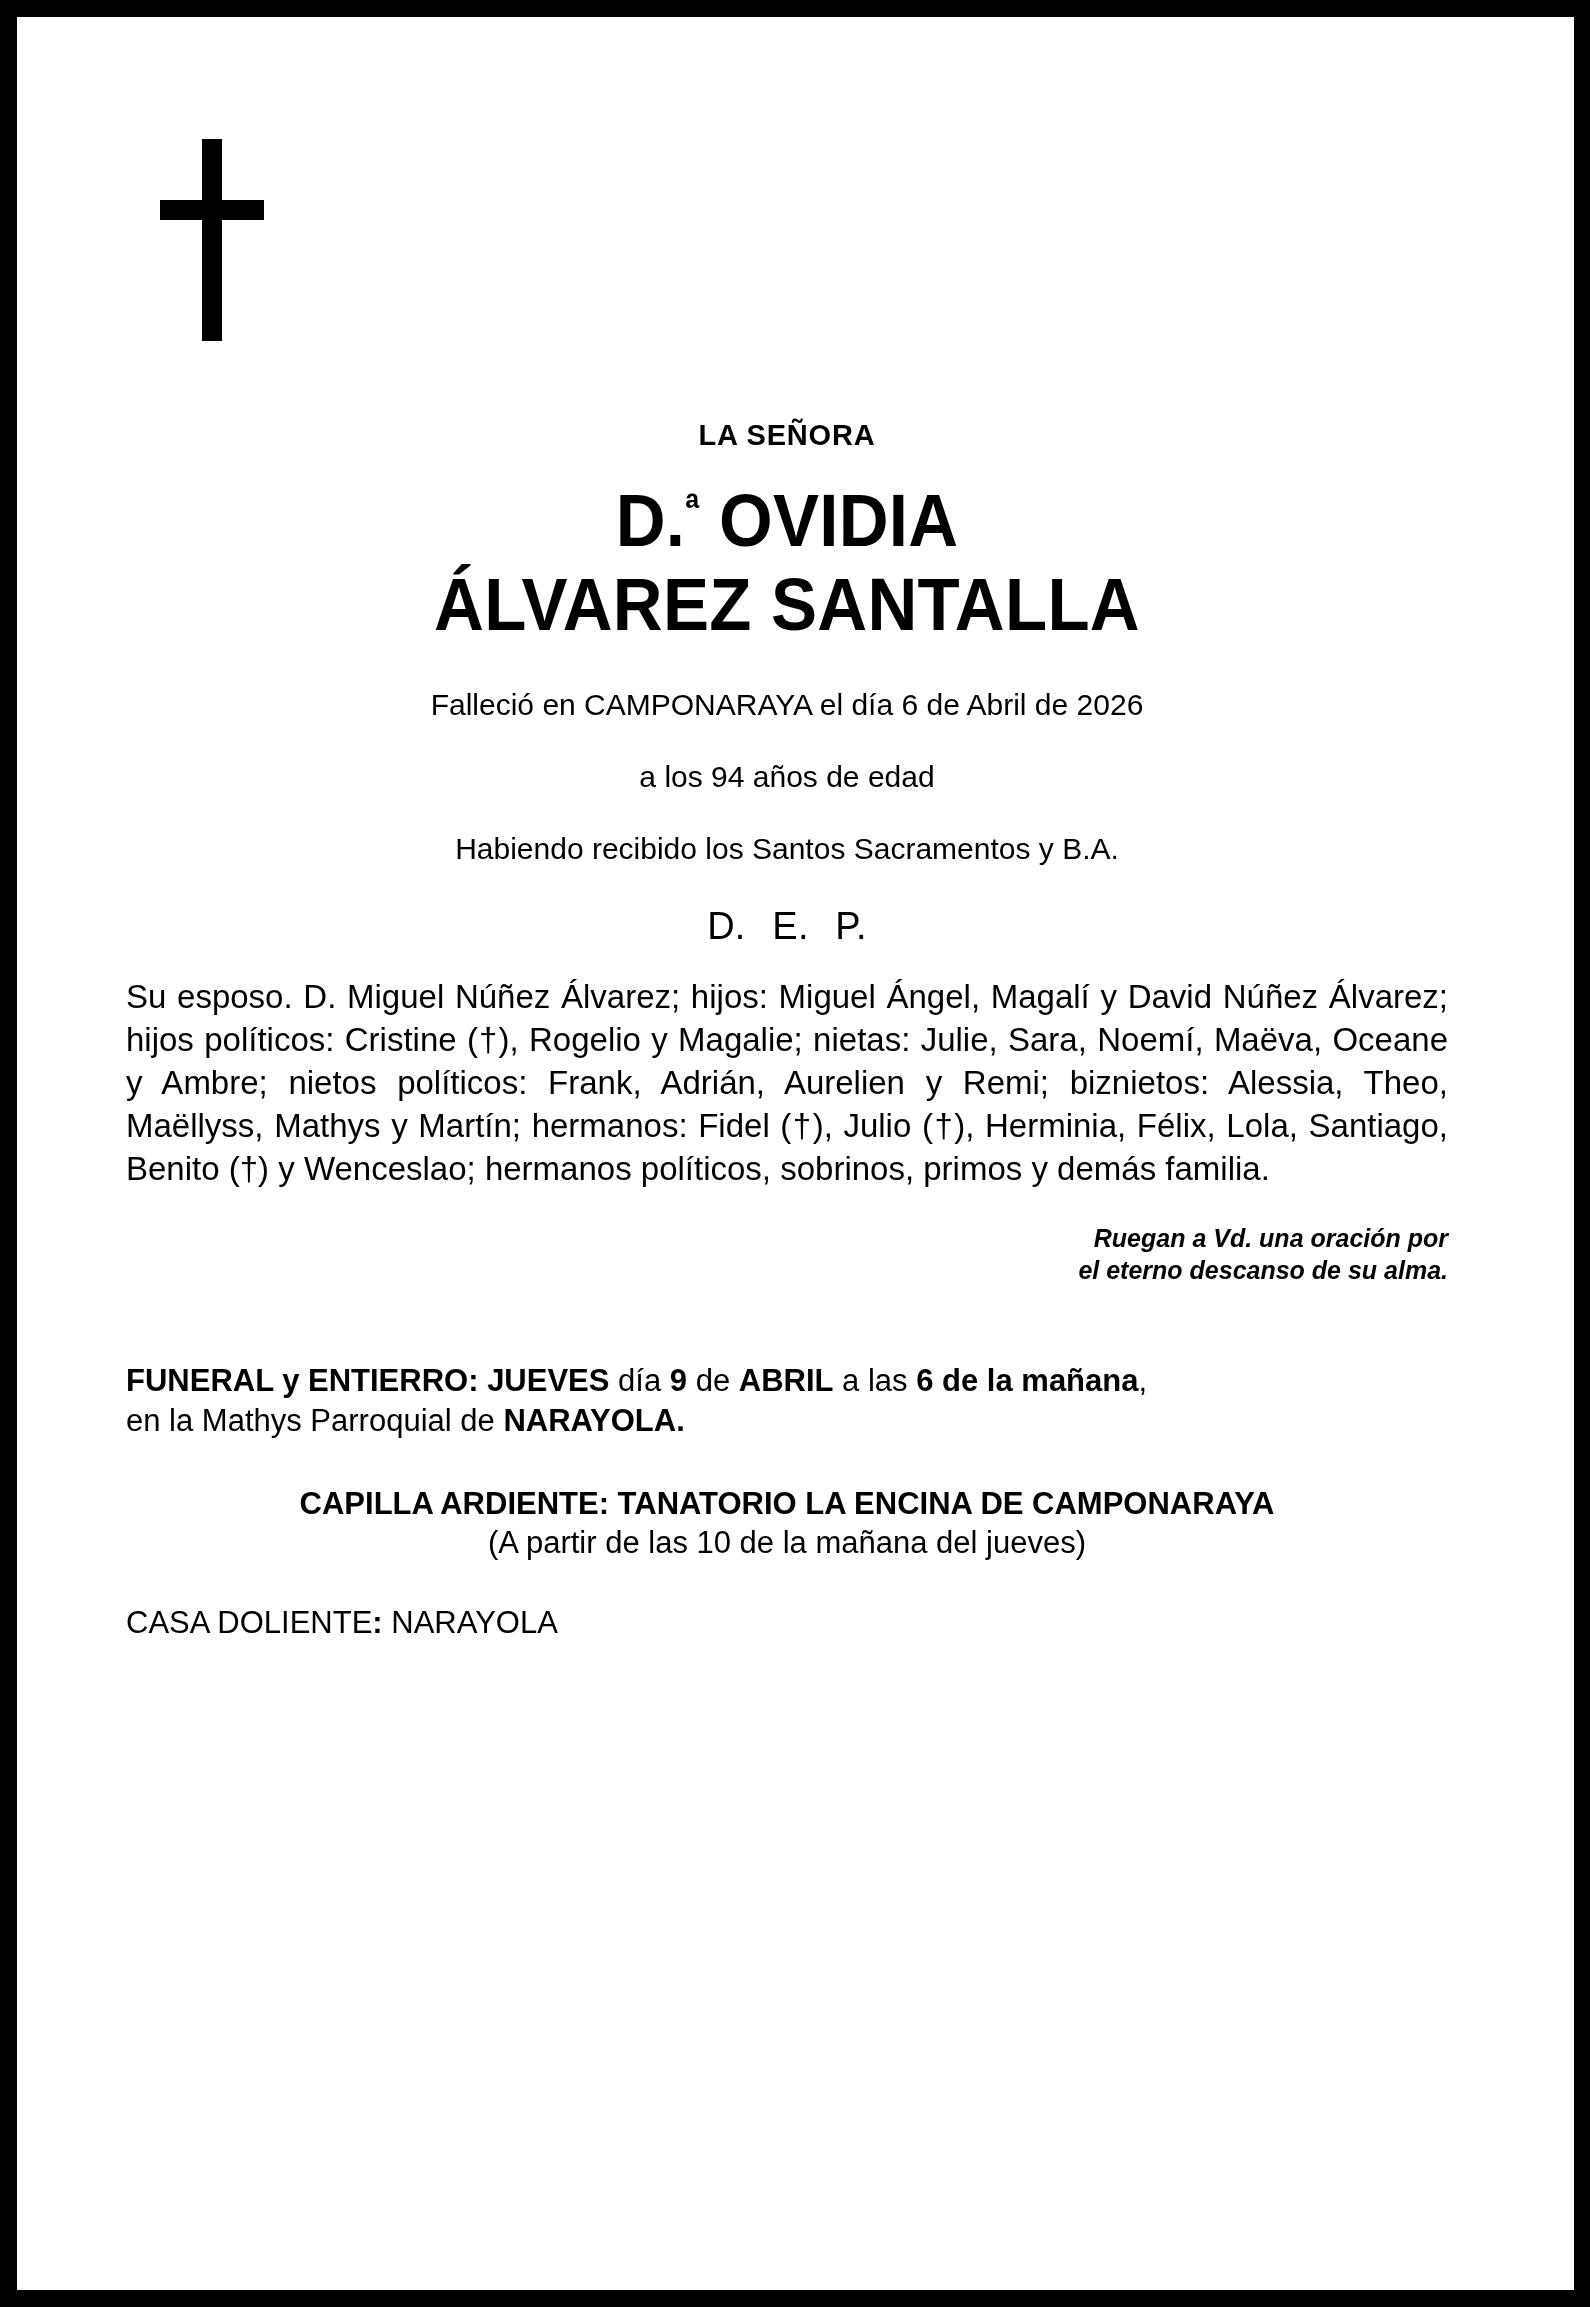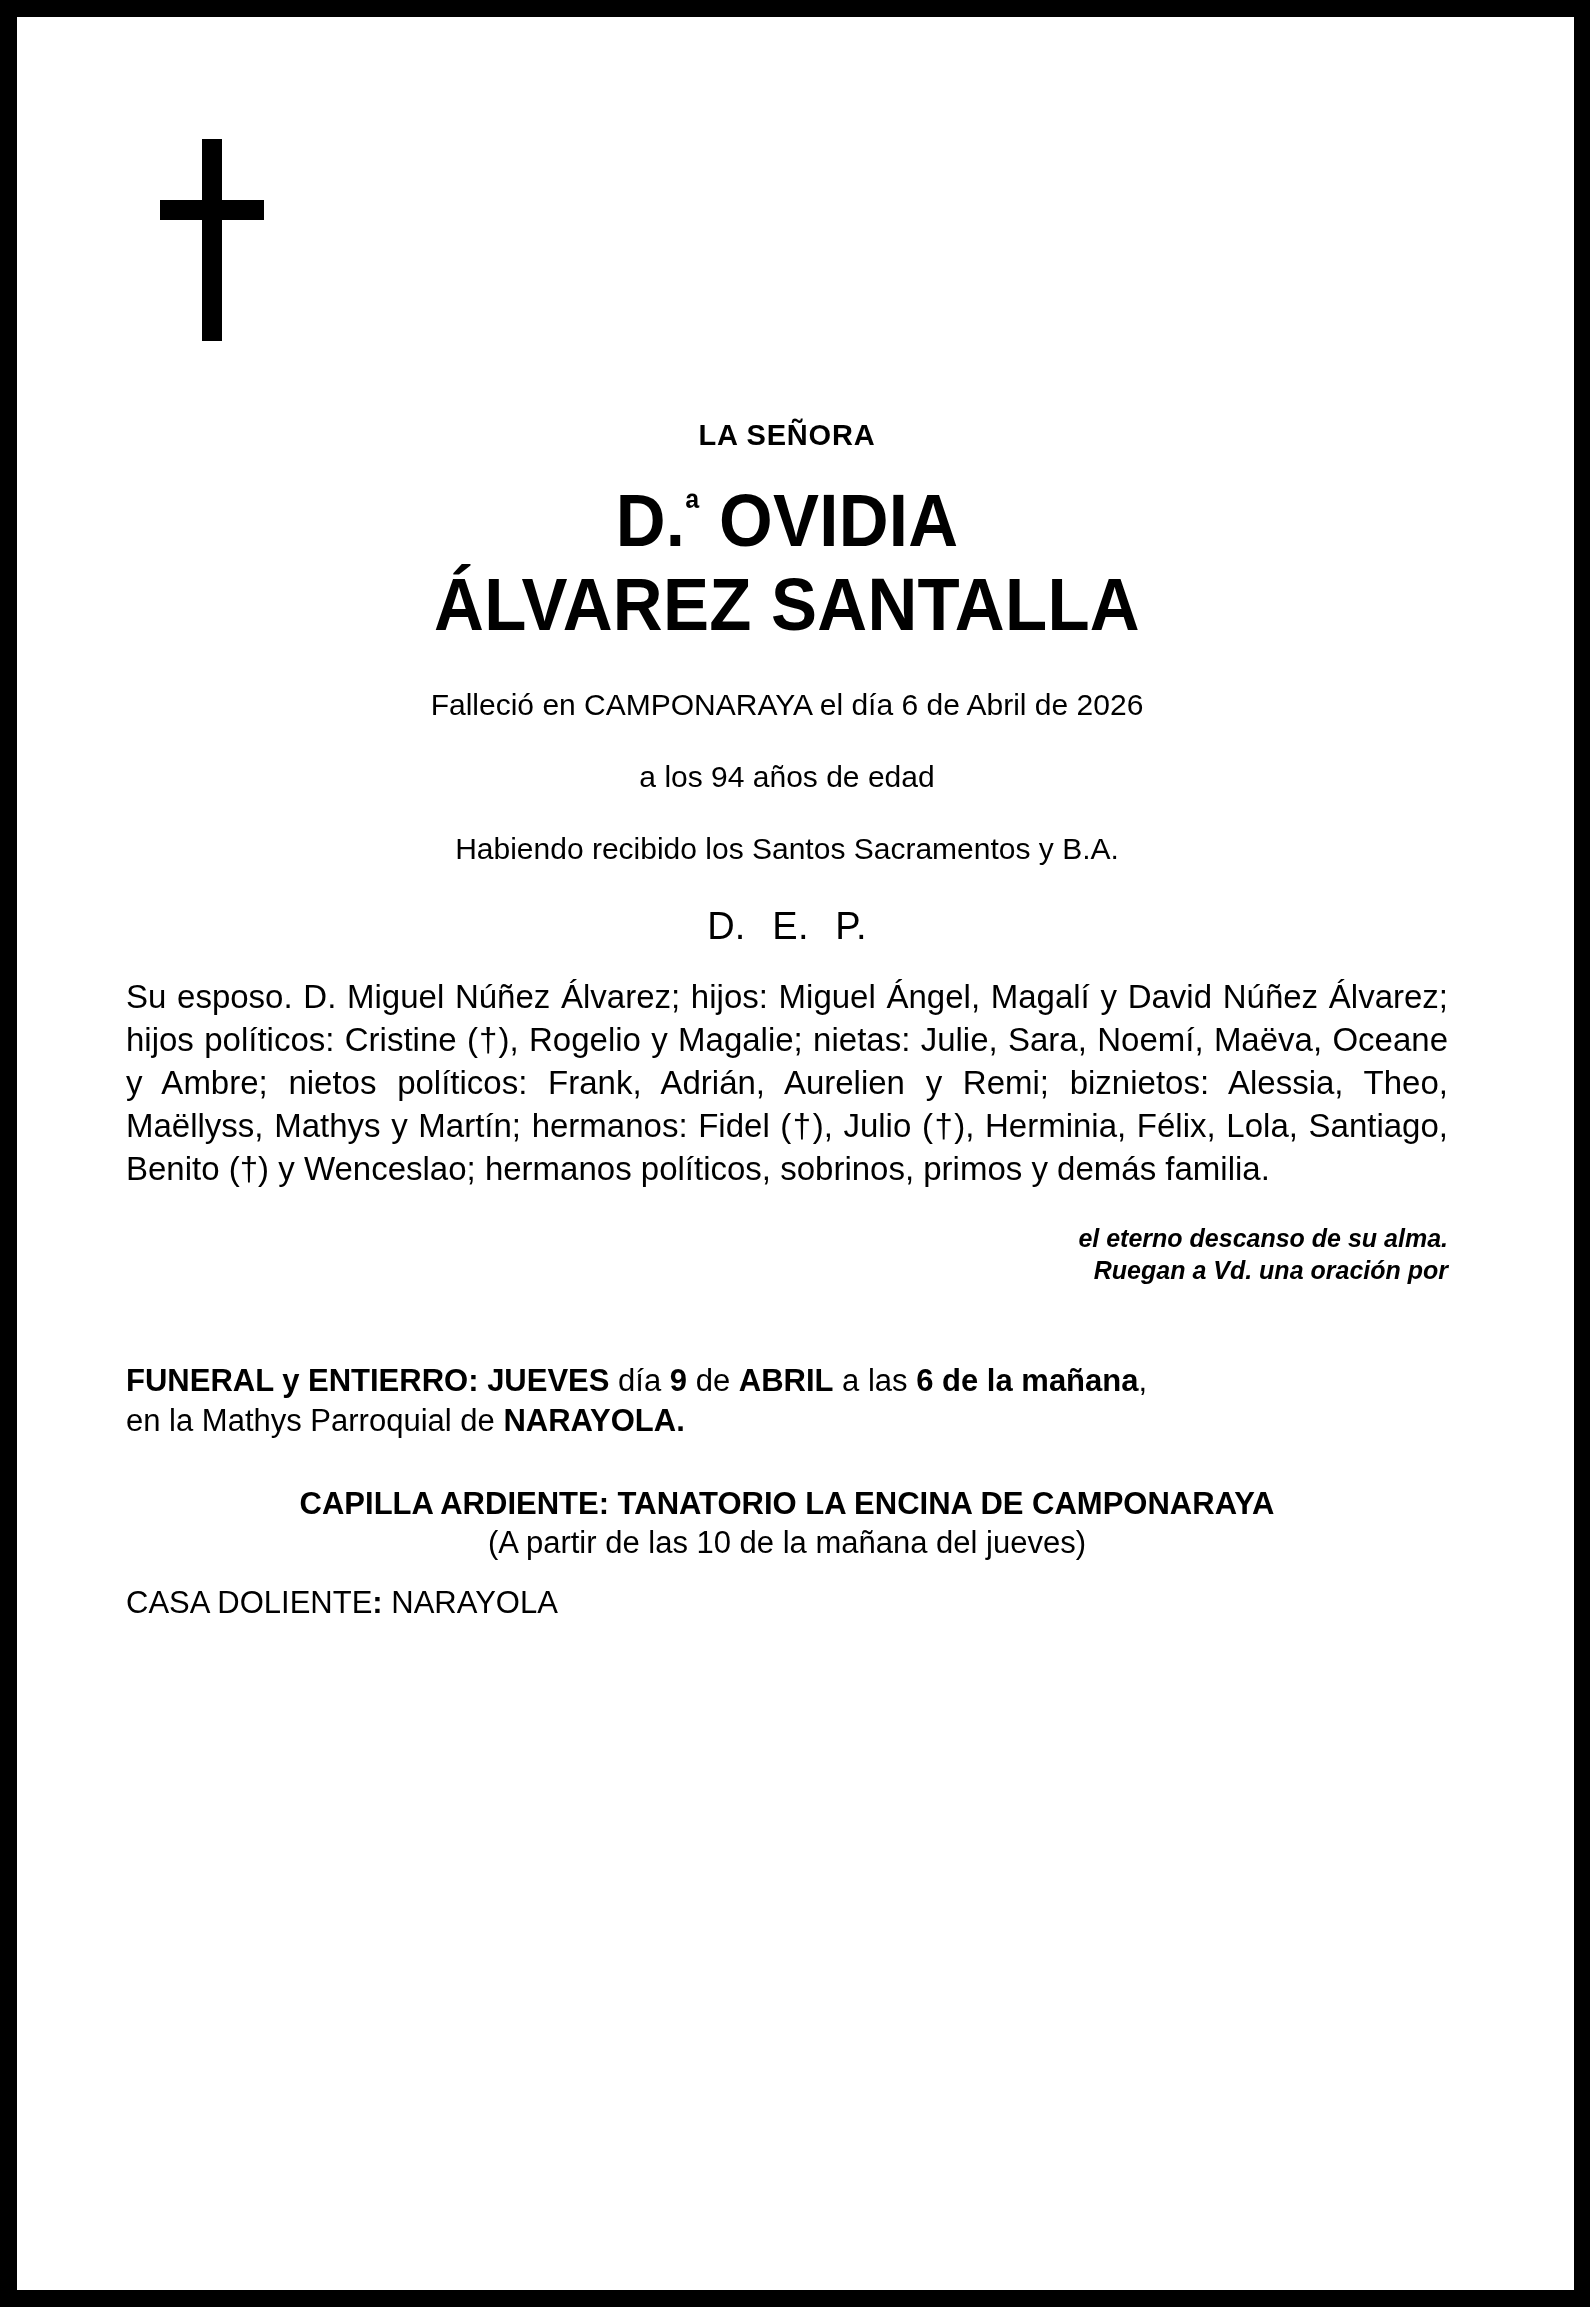--- a/index.html
+++ b/index.html
@@ -142,21 +142,21 @@
 
   .chapel-block {
     margin-top: 43px;
     font-size: 31px;
     line-height: 1.28;
     text-align: center;
   }
   .chapel-block b { font-weight: bold; }
 
   .house-block {
-    margin-top: 20px;
+    margin-top: 40px;
     font-size: 31px;
     line-height: 1.28;
   }
   .house-block b { font-weight: bold; }
 </style>
 </head>
 <body>
 
 <div id="notice">
   <div class="inner">
@@ -179,22 +179,22 @@
 
       <div class="meta-line m2"><span>a los </span><b>94</b><span> años de edad</span></div>
 
       <div class="meta-line m3">Habiendo recibido los Santos Sacramentos y B.A.</div>
 
       <div class="dep"><span>D.</span><span class="gap"></span><span>E.</span><span class="gap"></span><span>P.</span></div>
 
       <div class="family">Su esposo. D. Miguel Núñez Álvarez; hijos: Miguel Ángel, Magalí y David Núñez Álvarez; hijos políticos: Cristine (†), Rogelio y Magalie; nietas: Julie, Sara, Noemí, Maëva, Oceane y Ambre; nietos políticos: Frank, Adrián,  Aurelien y Remi; biznietos: Alessia, Theo, Maëllyss, Mathys y Martín; hermanos: Fidel (†), Julio (†), Herminia, Félix, Lola, Santiago, Benito (†) y Wenceslao; hermanos políticos, sobrinos, primos y demás familia.</div>
 
       <div class="prayer">
+        <div>Ruegan a Vd. una oración por</div>
         <div>el eterno descanso de su alma.</div>
-        <div>Ruegan a Vd. una oración por</div>
       </div>
 
       <div class="funeral-block">
         <div><b>FUNERAL y ENTIERRO:</b><b> JUEVES</b><span> día </span><b>9</b><span> de </span><b>ABRIL</b><span> a las </span><b>6 de la mañana</b><span>,</span></div>
         <div><span>en la Mathys Parroquial de </span><b>NARAYOLA</b><b>.</b></div>
       </div>
 
       <div class="chapel-block">
         <div><b>CAPILLA ARDIENTE</b><b>:</b><b> TANATORIO LA ENCINA DE CAMPONARAYA</b></div>
         <div>(A partir de las 10 de la mañana del jueves)</div>

